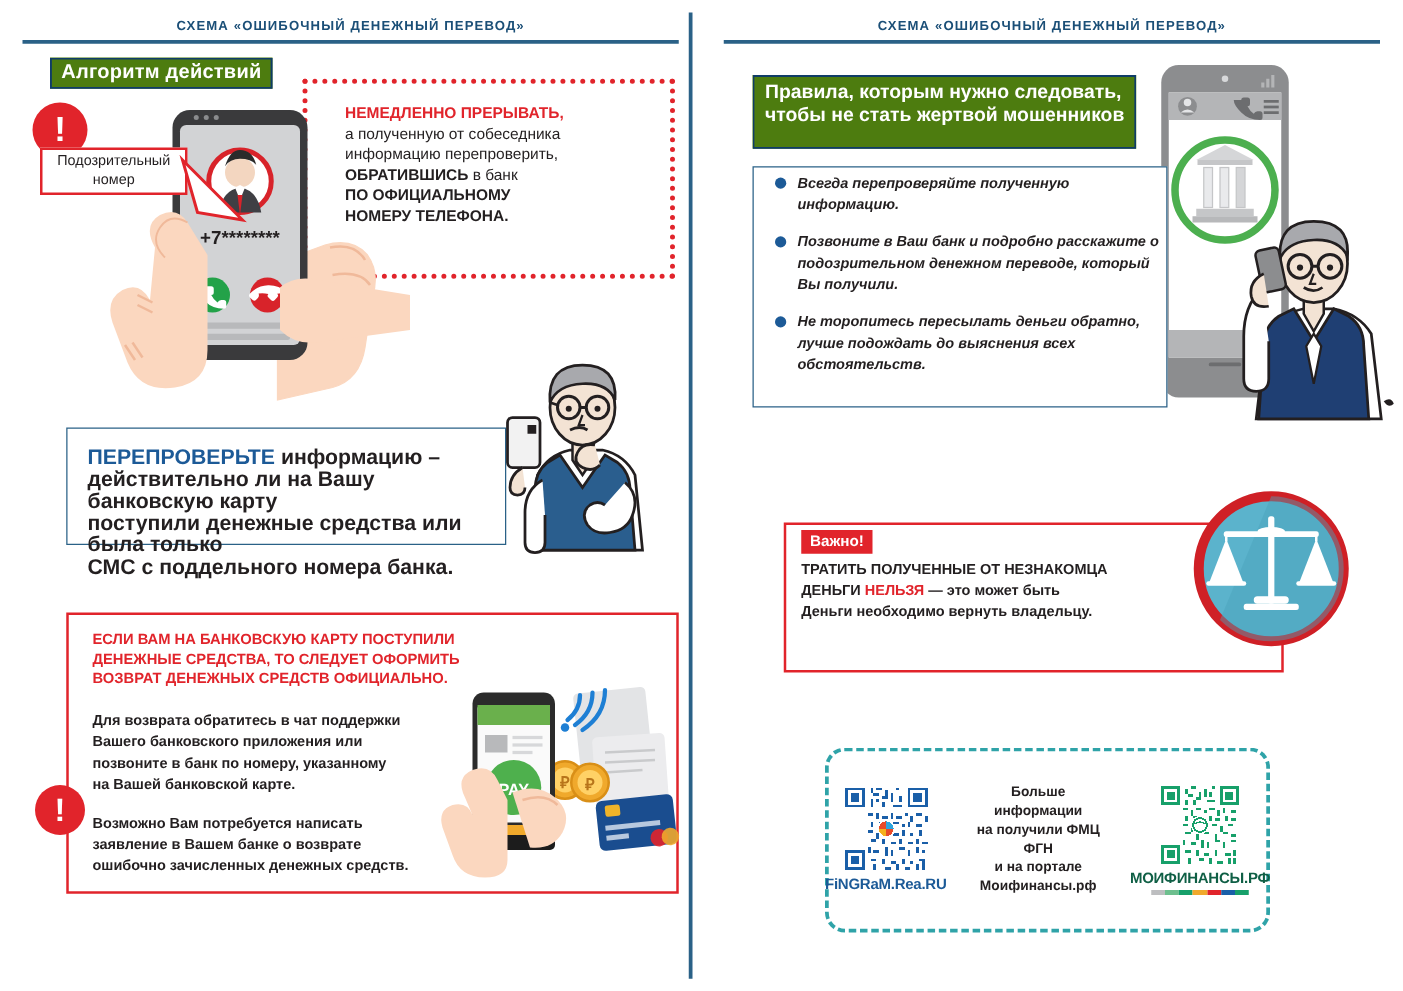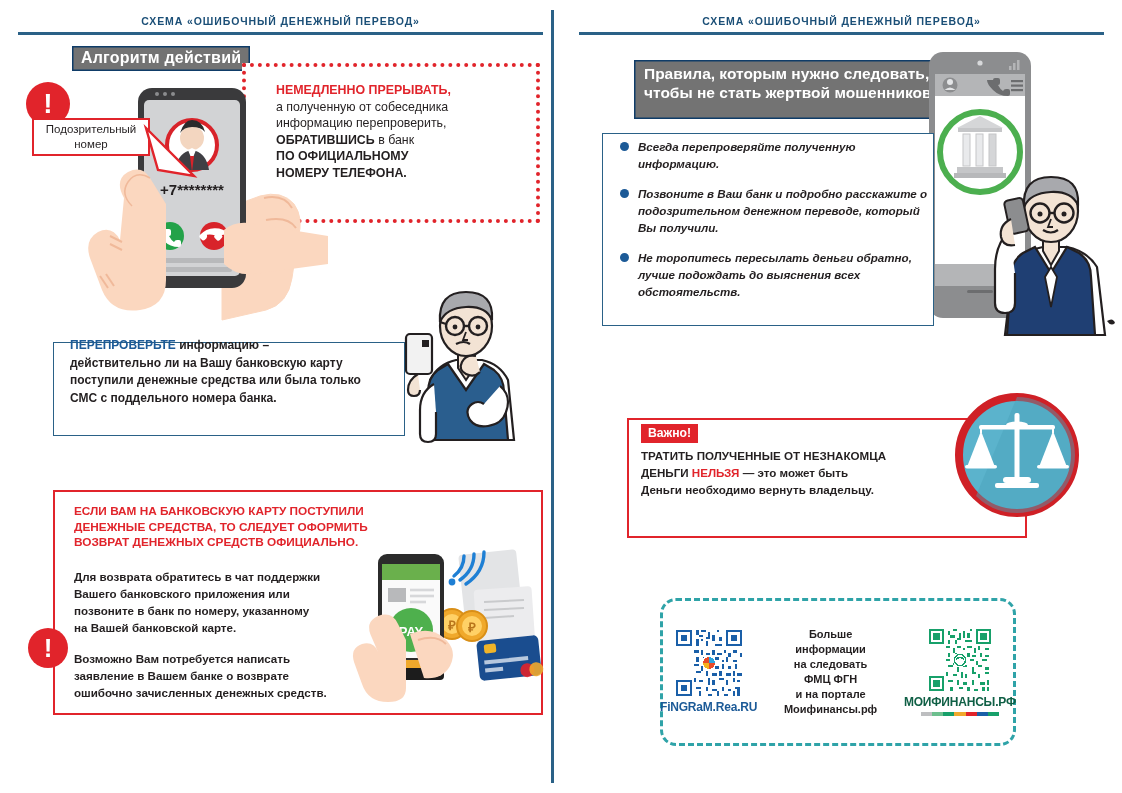--- a/index.html
+++ b/index.html
@@ -29,22 +29,22 @@
     font-size:10.5px;font-weight:bold;letter-spacing:.9px;
     color:#1b4f77;line-height:14px;
   }
   .hdr-rule{
     position:absolute;left:18px;right:18px;top:32px;height:2.5px;
     background:#2a6187;
   }
 
   
   .badge{
-    position:absolute;background:#737373;color:#fff;font-weight:bold;
-    padding:3px 9px 4px 9px;box-shadow:0 0 0 1.5px #0f3c68 inset;margin-left:32px;
+    position:absolute;background:#4d7c0f;color:#fff;font-weight:bold;
+    padding:3px 9px 4px 9px;box-shadow:0 0 0 1.5px #0f3c68 inset;
   }
   #badge-algo{left:40px;top:46px;font-size:16px;letter-spacing:.2px;}
   #badge-rules{left:602px;top:60px;font-size:15.5px;line-height:19px;padding:4px 10px 17px 10px;}
 
   
   .box{position:absolute;box-sizing:border-box;background:#fff;}
   .box-blue{border:1.6px solid #2a6187;}
   .box-red{border:2.4px solid #e1242b;}
 
   .dotted-red{
@@ -72,21 +72,21 @@
   #callout-number{left:32px;top:118px;width:118px;height:38px;}
 
   .bang{
     position:absolute;border-radius:50%;background:#e1242b;
     display:flex;align-items:center;justify-content:center;
   }
   .bang span{color:#fff;font-weight:bold;line-height:1;}
 
   
   #box-recheck{left:53px;top:342px;width:352px;height:94px;}
-  #txt-recheck{left:70px;top:337px;width:330px;font-size:12px;line-height:17.6px;font-weight:bold;}
+  #txt-recheck{left:70px;top:357px;width:330px;font-size:17px;line-height:17.6px;font-weight:bold;}
 
   
   #box-return{left:53px;top:490px;width:490px;height:225px;}
   #txt-return-title{left:74px;top:504px;width:300px;font-size:11.8px;line-height:15.6px;font-weight:bold;color:#e1242b;}
   #txt-return-b1{left:74px;top:568px;width:290px;font-size:11.6px;line-height:17px;font-weight:bold;}
   #txt-return-b2{left:74px;top:650px;width:290px;font-size:11.6px;line-height:17px;font-weight:bold;}
 
   
   #box-rules{left:602px;top:133px;width:332px;height:193px;}
   #list-rules{left:620px;top:138px;width:310px;font-style:italic;}
@@ -539,21 +539,21 @@
         <circle cx="14.5" cy="14.5" r="3.2" fill="#ffffff"></circle>
         <circle cx="14.5" cy="14.5" r="2.6" fill="#e84b2a"></circle>
         <path d="M14.5 11.9 a2.6 2.6 0 0 1 2.6 2.6 l-2.6 0 z" fill="#2ea6de"></path>
         <path d="M14.5 17.1 a2.6 2.6 0 0 1 -2.6 -2.6 l2.6 0 z" fill="#f5b21e"></path>
       </svg>
       <div class="qr-cap blue">FiNGRaM.Rea.RU</div>
     </div>
 
     <div id="footer-text">
       <div>Больше информации</div>
-      <div>на следовать ФМЦ ФГН</div>
+      <div>на получили ФМЦ ФГН</div>
       <div>и на портале</div>
       <div>Моифинансы.рф</div>
     </div>
 
     <div class="qr-wrap">
       <svg class="qr" width="62" height="62" viewBox="0 0 29 29" shape-rendering="crispEdges">
         <rect width="29" height="29" fill="#ffffff"></rect>
         <g fill="#17a06a">
           <rect x="0" y="0" width="7" height="1"></rect>
             <rect x="0" y="6" width="7" height="1"></rect>

